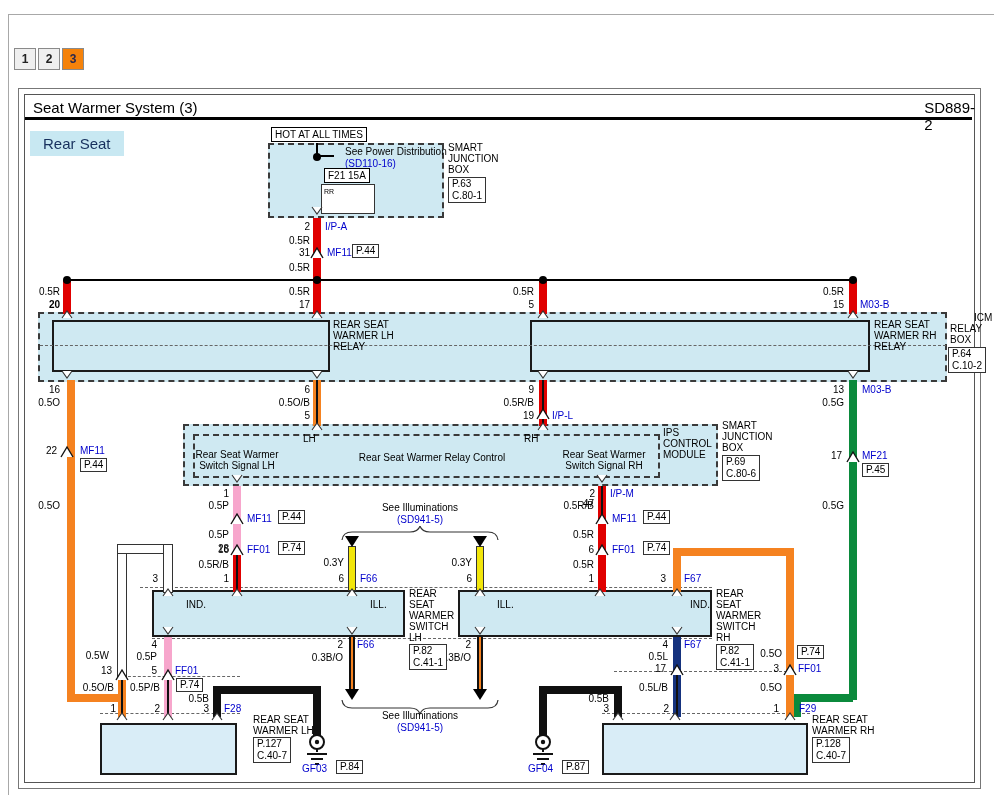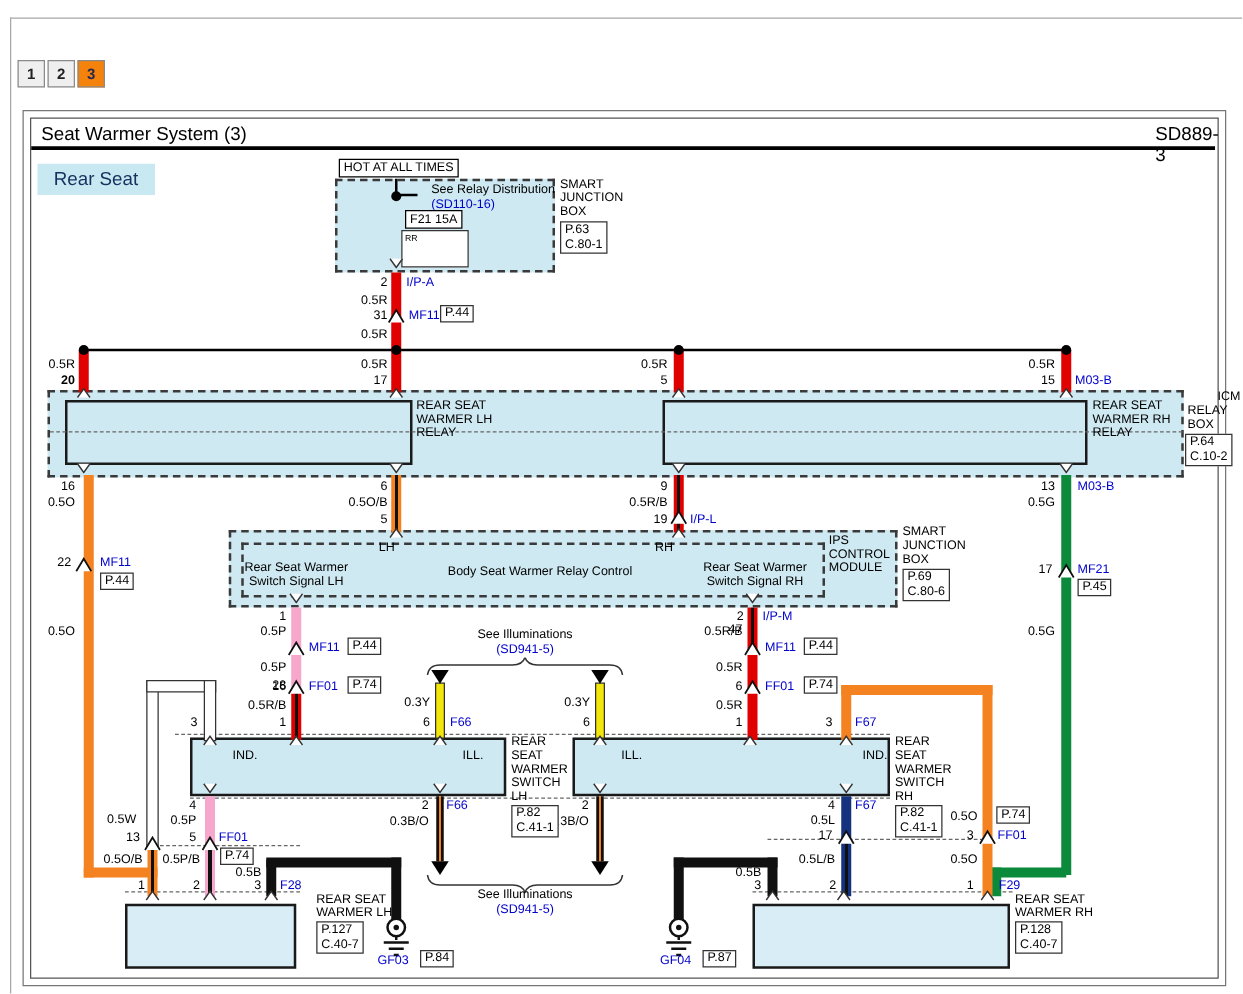--- a/index.html
+++ b/index.html
@@ -52,21 +52,21 @@
 
   <div id="tabs">
       <div class="tab" style="left: 14px;">1</div>
       <div class="tab" style="left: 38px;">2</div>
       <div class="tab active" style="left: 62px;">3</div>
     </div>
 
   <div id="outer"></div>
   <div id="inner"></div>
   <div id="doc-title">Seat Warmer System (3)</div>
-  <div id="doc-code">SD889-3</div>
+  <div id="doc-code">SD889-2</div>
   <div id="thick-rule"></div>
   <div id="chip">Rear Seat</div>
 
   <div id="canvas" style="position:absolute;left:0;top:0;width:994px;height:617px;">
 
     <span class="gfx" style="left:300px;top:155px;">
       <svg width="34" height="60" viewBox="0 0 34 60" fill="none" stroke="#222" stroke-width="1.4">
         <path d="M11,10 L17,3 L23,10"></path>
           <path d="M11,16 L17,9 L23,16"></path>
         <path d="M17,16 C26,22 8,29 17,35 C26,41 8,47 17,51"></path>
@@ -387,21 +387,21 @@
       <div class="parr" style="left: 669px; top: 712px;"><svg width="12" height="9">
           <path d="M1,8 L6,1 L11,8" fill="#fff" stroke="#333" stroke-width="1.1"></path>
         </svg></div>
       <div class="parr" style="left: 784px; top: 712px;"><svg width="12" height="9">
           <path d="M1,8 L6,1 L11,8" fill="#fff" stroke="#333" stroke-width="1.1"></path>
         </svg></div>
       <div class="parr" style="left: 311px; top: 206px; transform: rotate(180deg);"><svg width="12" height="9">
           <path d="M1,8 L6,1 L11,8" fill="#fff" stroke="#333" stroke-width="1.1"></path>
         </svg></div>
       <div class="lbl boxed" style="left: 271px; top: 127px;">HOT AT ALL TIMES</div>
-      <div class="lbl" style="left: 345px; top: 146px;">See Relay Distribution</div>
+      <div class="lbl" style="left: 345px; top: 146px;">See Power Distribution</div>
       <div class="lbl blue" style="left: 345px; top: 158px;">(SD110-16)</div>
       <div class="lbl boxed" style="left: 324px; top: 168px;">F21  15A</div>
       <div class="lbl" style="left: 324px; top: 186px; font-size: 7px;">RR</div>
       <div class="lbl" style="left: 448px; top: 142px;">SMART</div>
       <div class="lbl" style="left: 448px; top: 153px;">JUNCTION</div>
       <div class="lbl" style="left: 448px; top: 164px;">BOX</div>
       <div class="lbl ra" style="left: 310px; top: 221px;">2</div>
       <div class="lbl blue" style="left: 325px; top: 221px;">I/P-A</div>
       <div class="lbl ra" style="left: 310px; top: 235px;">0.5R</div>
       <div class="lbl ra" style="left: 310px; top: 247px;">31</div>
@@ -440,21 +440,21 @@
       <div class="lbl ra" style="left: 57px; top: 445px;">22</div>
       <div class="lbl blue" style="left: 80px; top: 445px;">MF11</div>
       <div class="lbl ra" style="left: 60px; top: 500px;">0.5O</div>
       <div class="lbl ra" style="left: 842px; top: 450px;">17</div>
       <div class="lbl blue" style="left: 862px; top: 450px;">MF21</div>
       <div class="lbl ra" style="left: 844px; top: 500px;">0.5G</div>
       <div class="lbl" style="left: 303px; top: 433px;">LH</div>
       <div class="lbl" style="left: 524px; top: 433px;">RH</div>
       <div class="lbl ca" style="left: 237px; top: 449px;">Rear Seat Warmer</div>
       <div class="lbl ca" style="left: 237px; top: 460px;">Switch Signal LH</div>
-      <div class="lbl ca" style="left: 432px; top: 452px;">Body Seat Warmer Relay Control</div>
+      <div class="lbl ca" style="left: 432px; top: 452px;">Rear Seat Warmer Relay Control</div>
       <div class="lbl ca" style="left: 604px; top: 449px;">Rear Seat Warmer</div>
       <div class="lbl ca" style="left: 604px; top: 460px;">Switch Signal RH</div>
       <div class="lbl" style="left: 663px; top: 427px;">IPS</div>
       <div class="lbl" style="left: 663px; top: 438px;">CONTROL</div>
       <div class="lbl" style="left: 663px; top: 449px;">MODULE</div>
       <div class="lbl" style="left: 722px; top: 420px;">SMART</div>
       <div class="lbl" style="left: 722px; top: 431px;">JUNCTION</div>
       <div class="lbl" style="left: 722px; top: 442px;">BOX</div>
       <div class="lbl ra" style="left: 229px; top: 488px;">1</div>
       <div class="lbl ra" style="left: 595px; top: 488px;">2</div>

